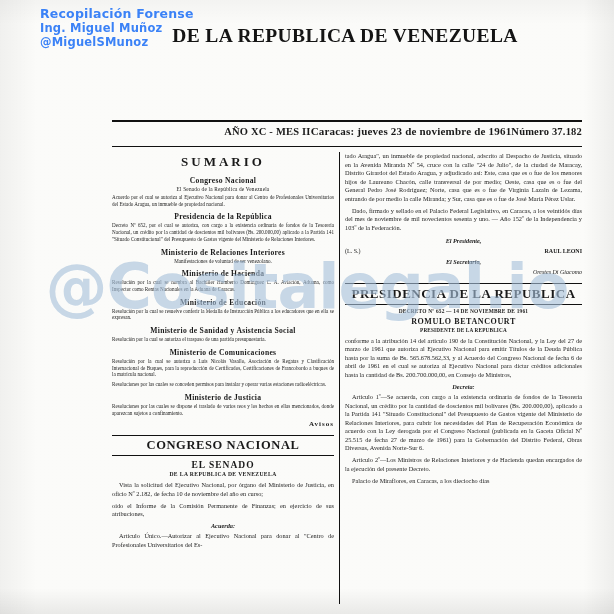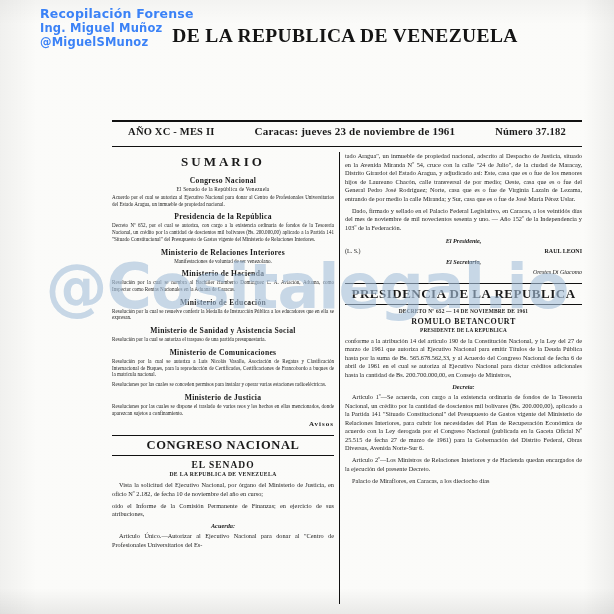--- a/index.html
+++ b/index.html
@@ -118,28 +118,27 @@
     height: 1px;
     background: #111;
     z-index: 10;
   }
   .issueline {
     position: absolute;
     left: 112px;
     top: 125px;
     width: 470px;
     display: flex;
-    justify-content: center;
+    justify-content: flex-end;
     align-items: baseline;
     font-family: "Liberation Serif", serif;
     font-size: 10.5px;
     font-weight: bold;
     letter-spacing: 0.2px;
     z-index: 10;
-    gap: 40px;
   }
   .issueline .place { font-size: 11px; }
   .issueline .place .big { font-size: 11px; font-weight: bold; }
 
   
   .col {
     position: absolute;
     top: 152px;
     z-index: 10;
     font-family: "Liberation Serif", serif;

